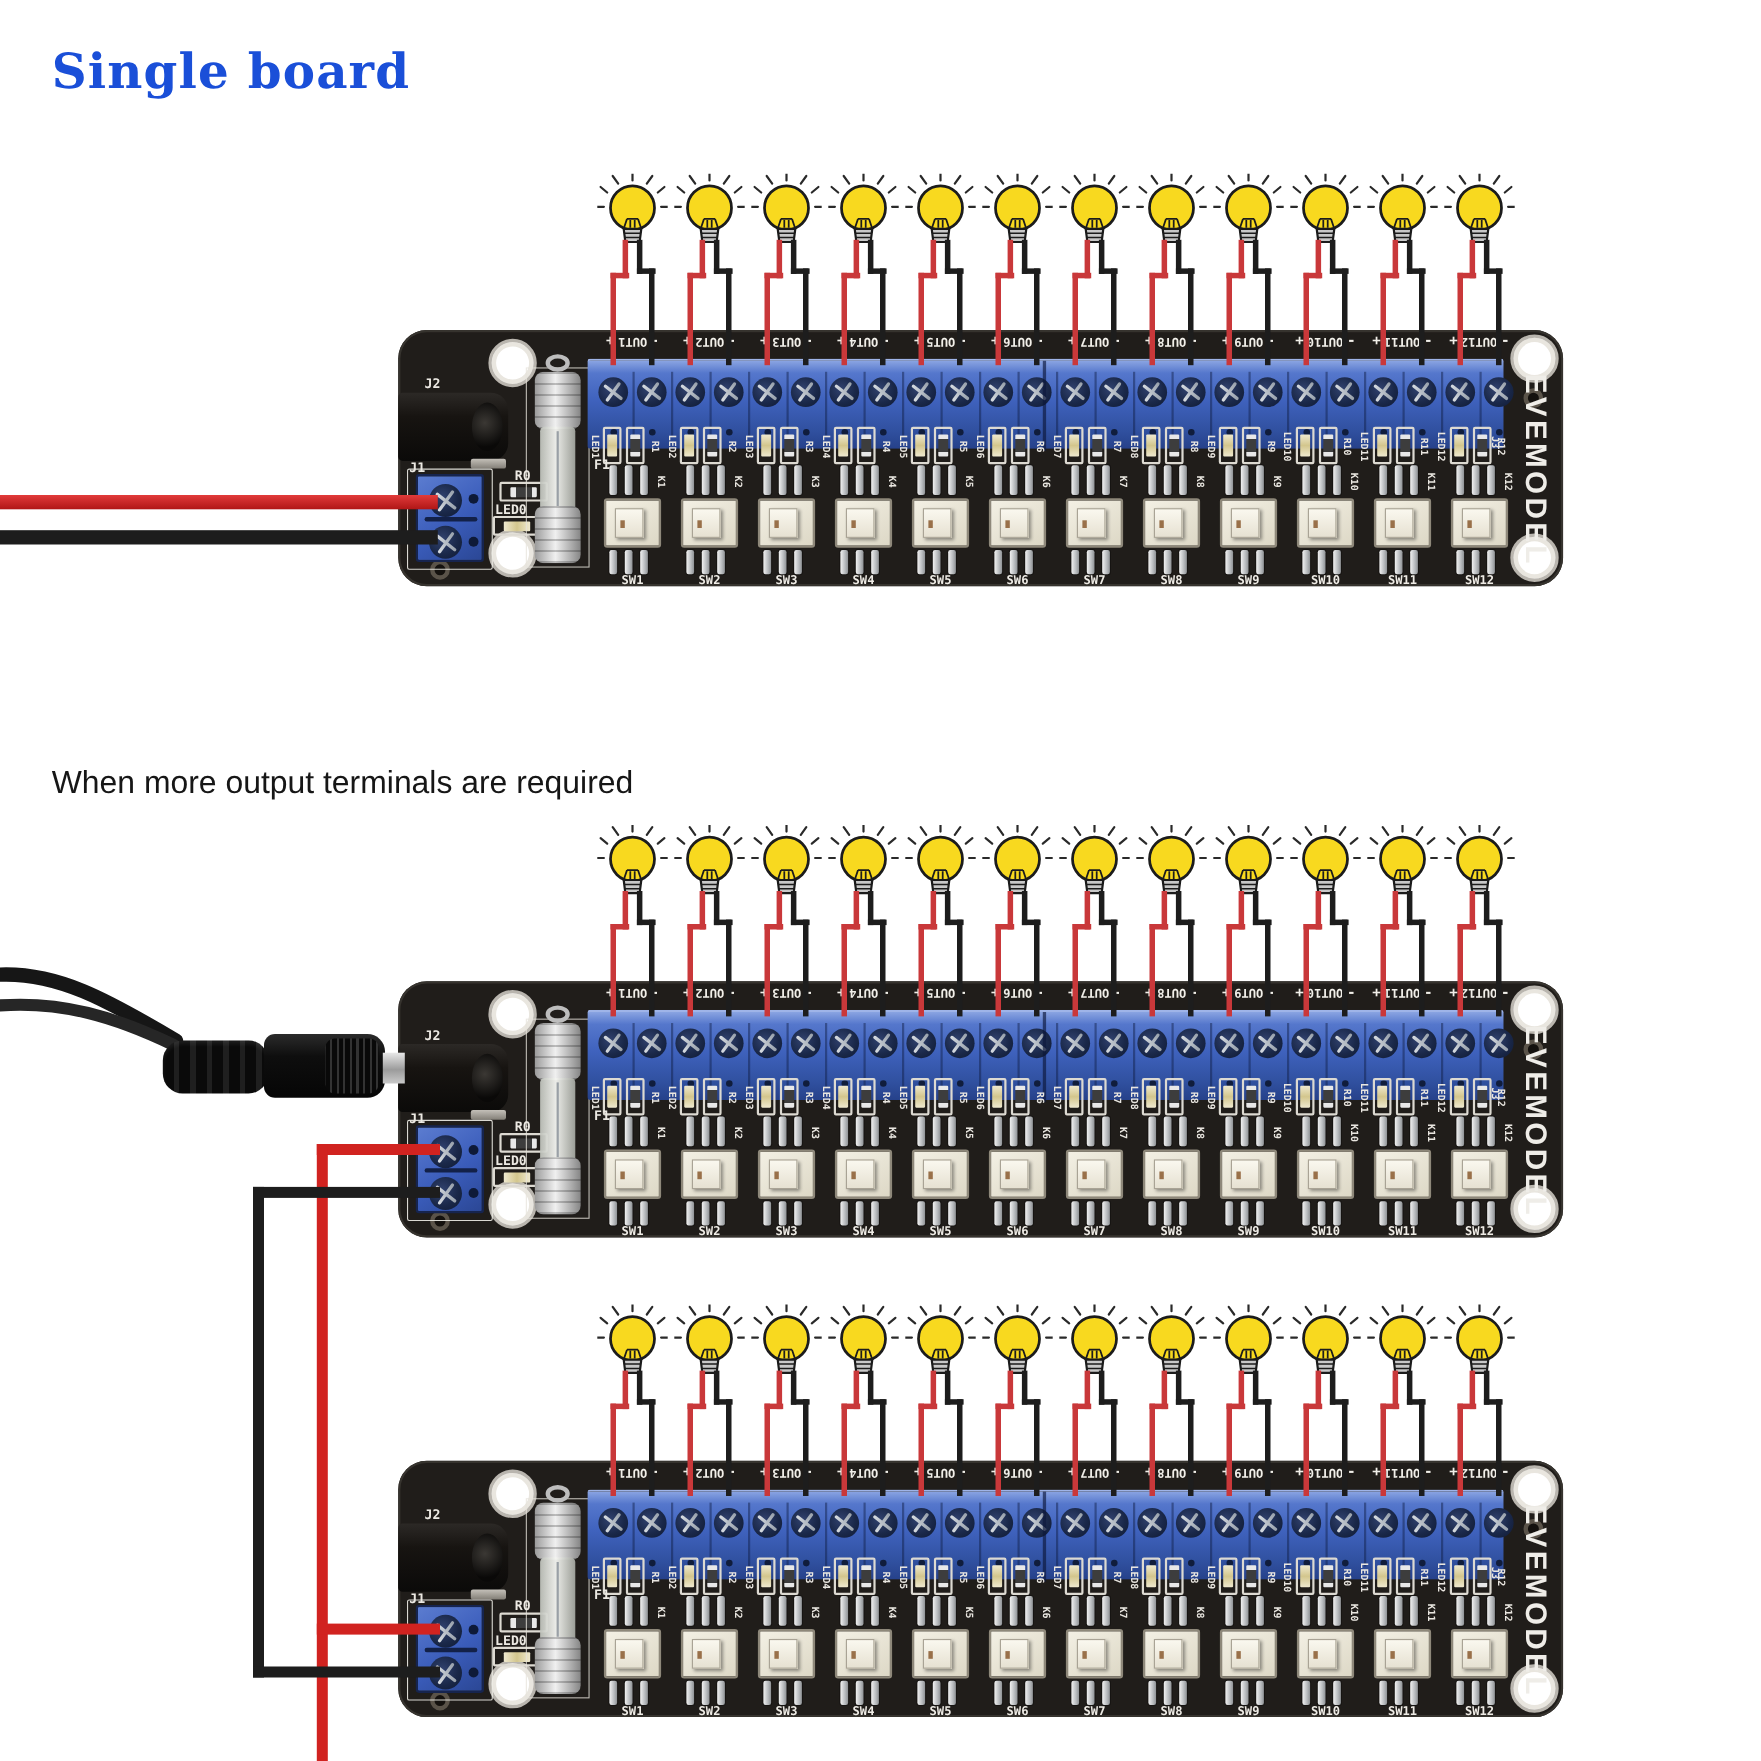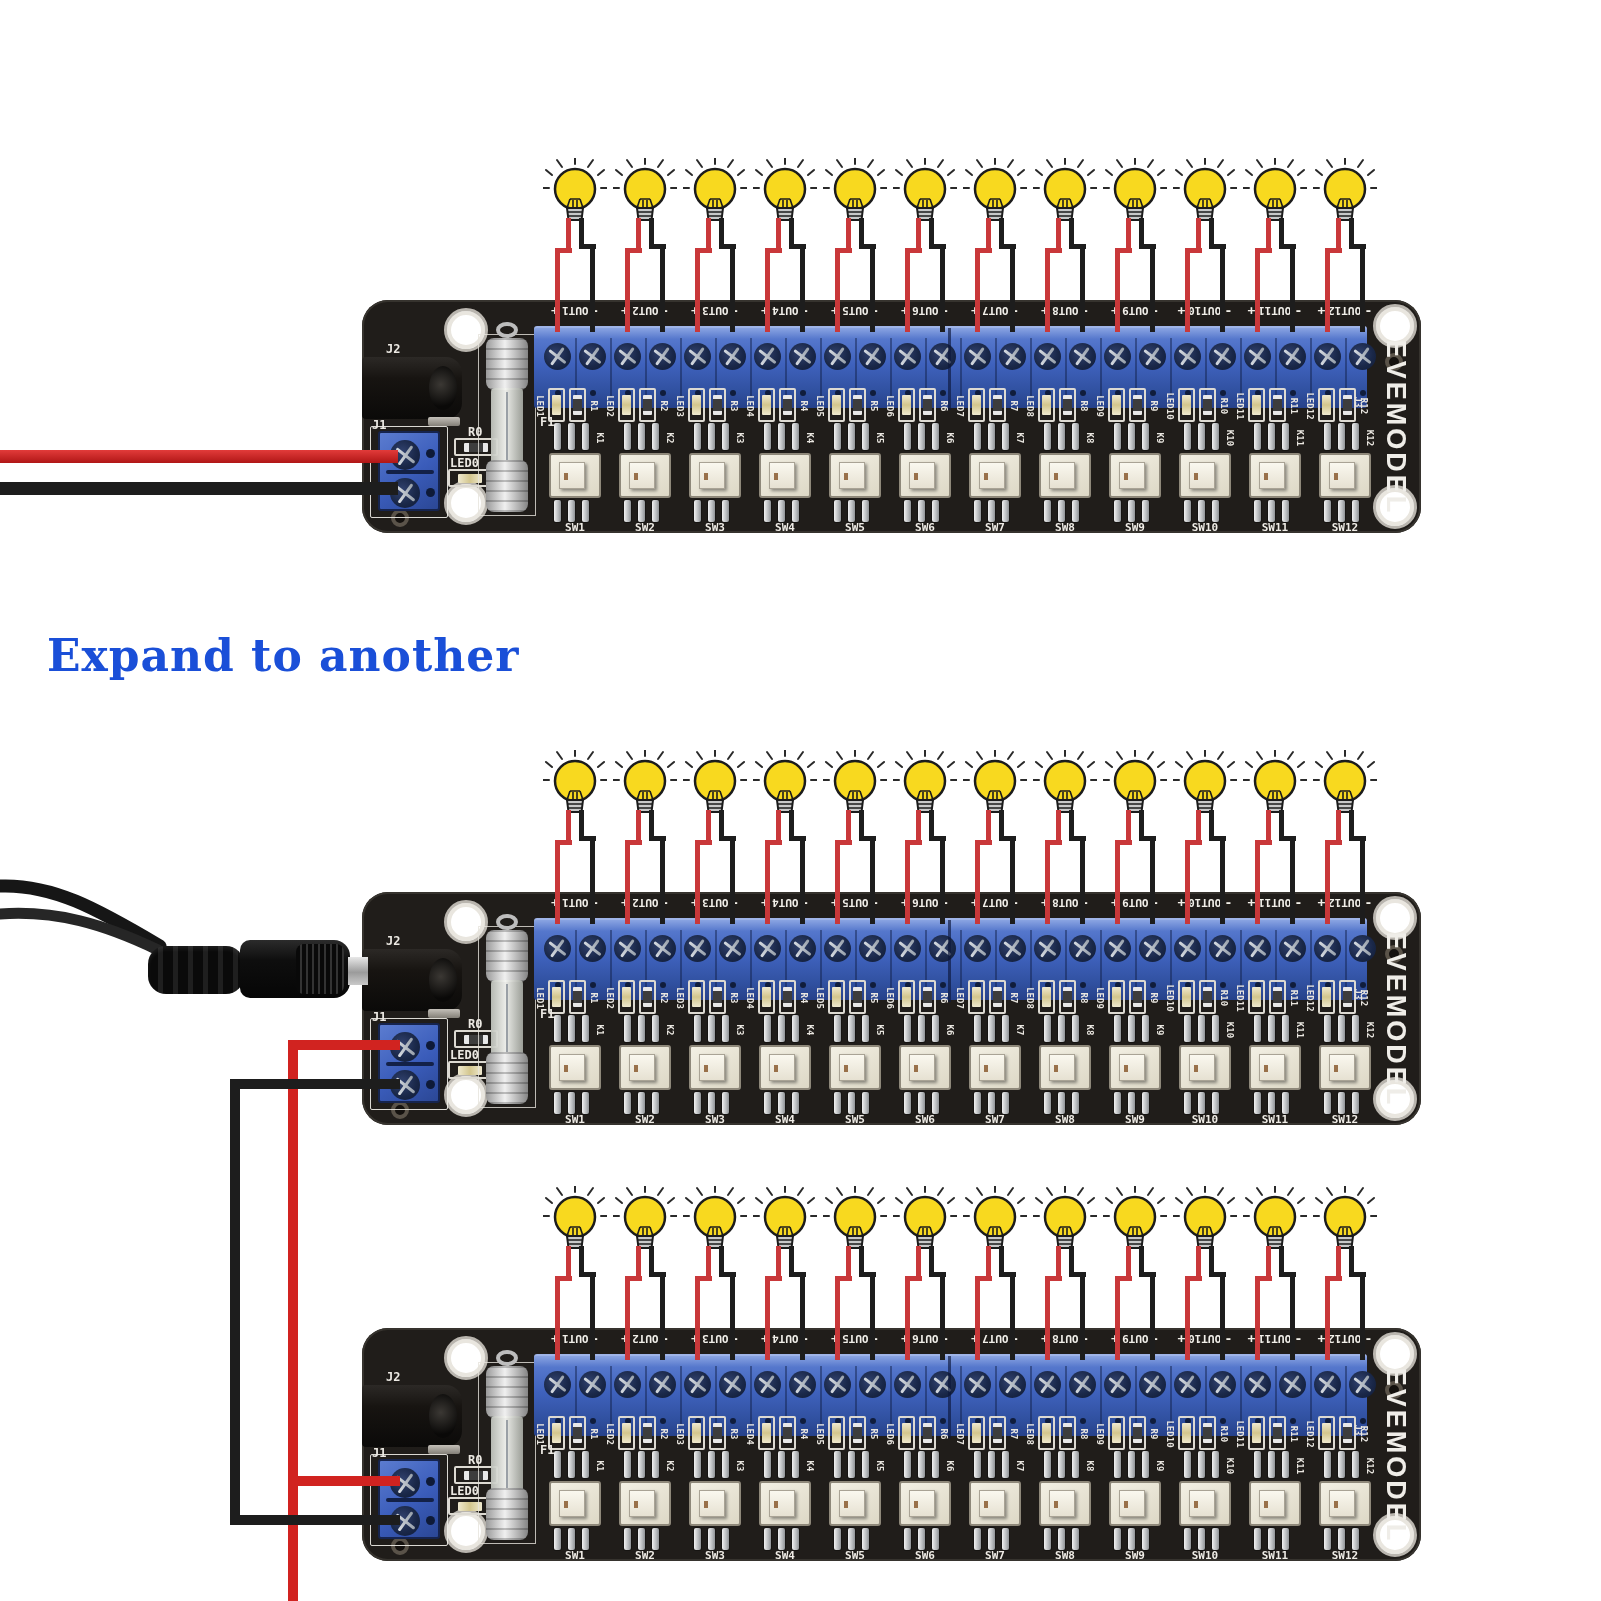--- a/index.html
+++ b/index.html
@@ -75,21 +75,22 @@
      background:linear-gradient(90deg,rgba(190,193,186,.95),rgba(246,247,243,.95) 45%,rgba(162,165,158,.95));}
   .fglass::before{content:"";position:absolute;left:46%;top:5%;bottom:5%;width:2px;background:#9aa0a6;}
   .wire{z-index:3;}
   .bulb{width:64px;height:64px;z-index:3;}
   .plugpart{z-index:4;}
 </style>
 </head>
 <body>
 
 <div class="canvas" id="canvas">
-  <h1 class="title" style="left:47px;top:630px">Expand to another</h1>
+  <h1 class="title" style="left:47px;top:40px">Single board</h1>
+  <p class="subtitle" style="left:47px;top:696px">When more output terminals are required</p>
 <div class="abs board" style="left: 362px; top: 300px;">
       <div class="abs mhole" style="left: 82px; top: 8px;"></div>
       <div class="abs mhole" style="left: 82px; top: 181px;"></div>
       <div class="abs mhole" style="left: 1011px; top: 4px;"></div>
       <div class="abs mhole" style="left: 1011px; top: 185px;"></div>
       <div class="abs via" style="left: 29px; top: 209px;"></div>
       <div class="abs via" style="left: 1023px; top: 53px;"></div>
       <div class="abs slabel" style="left: 24px; top: 42px;">J2</div>
       <div class="abs jack"></div>
       <div class="abs jacktab"></div>

